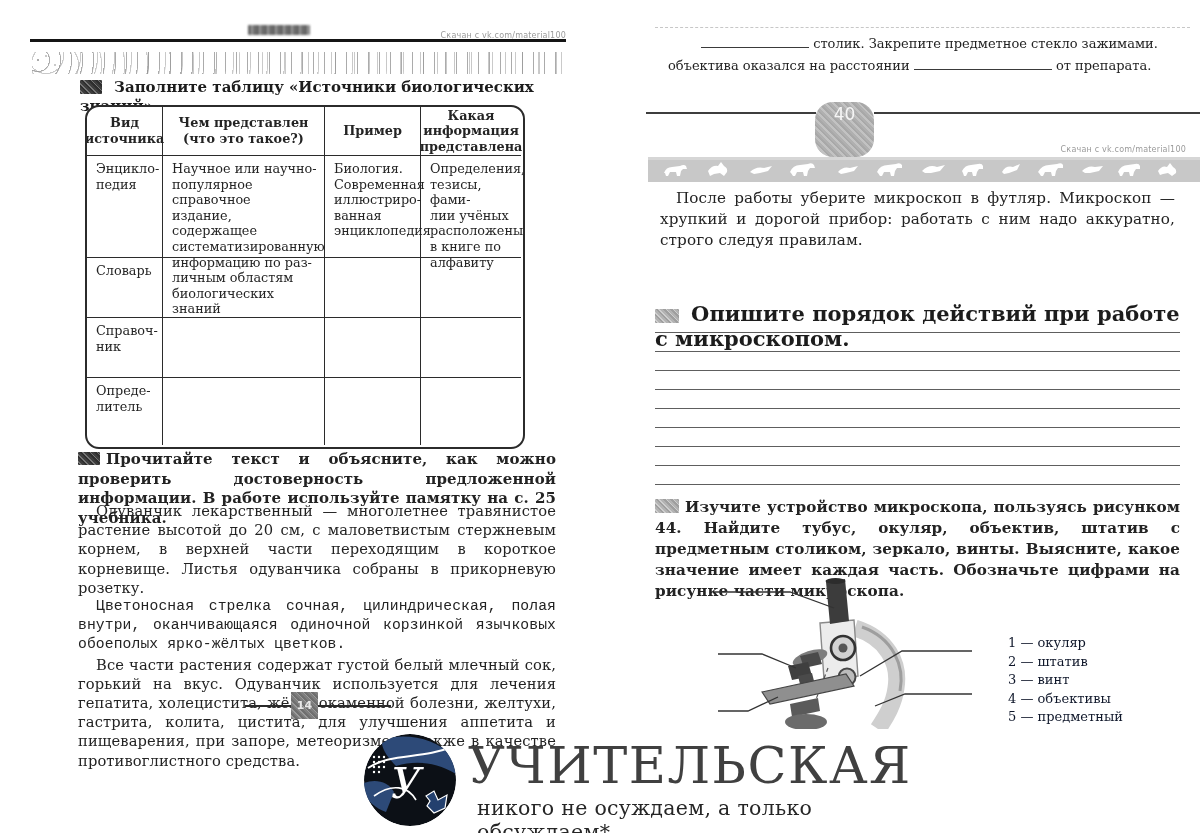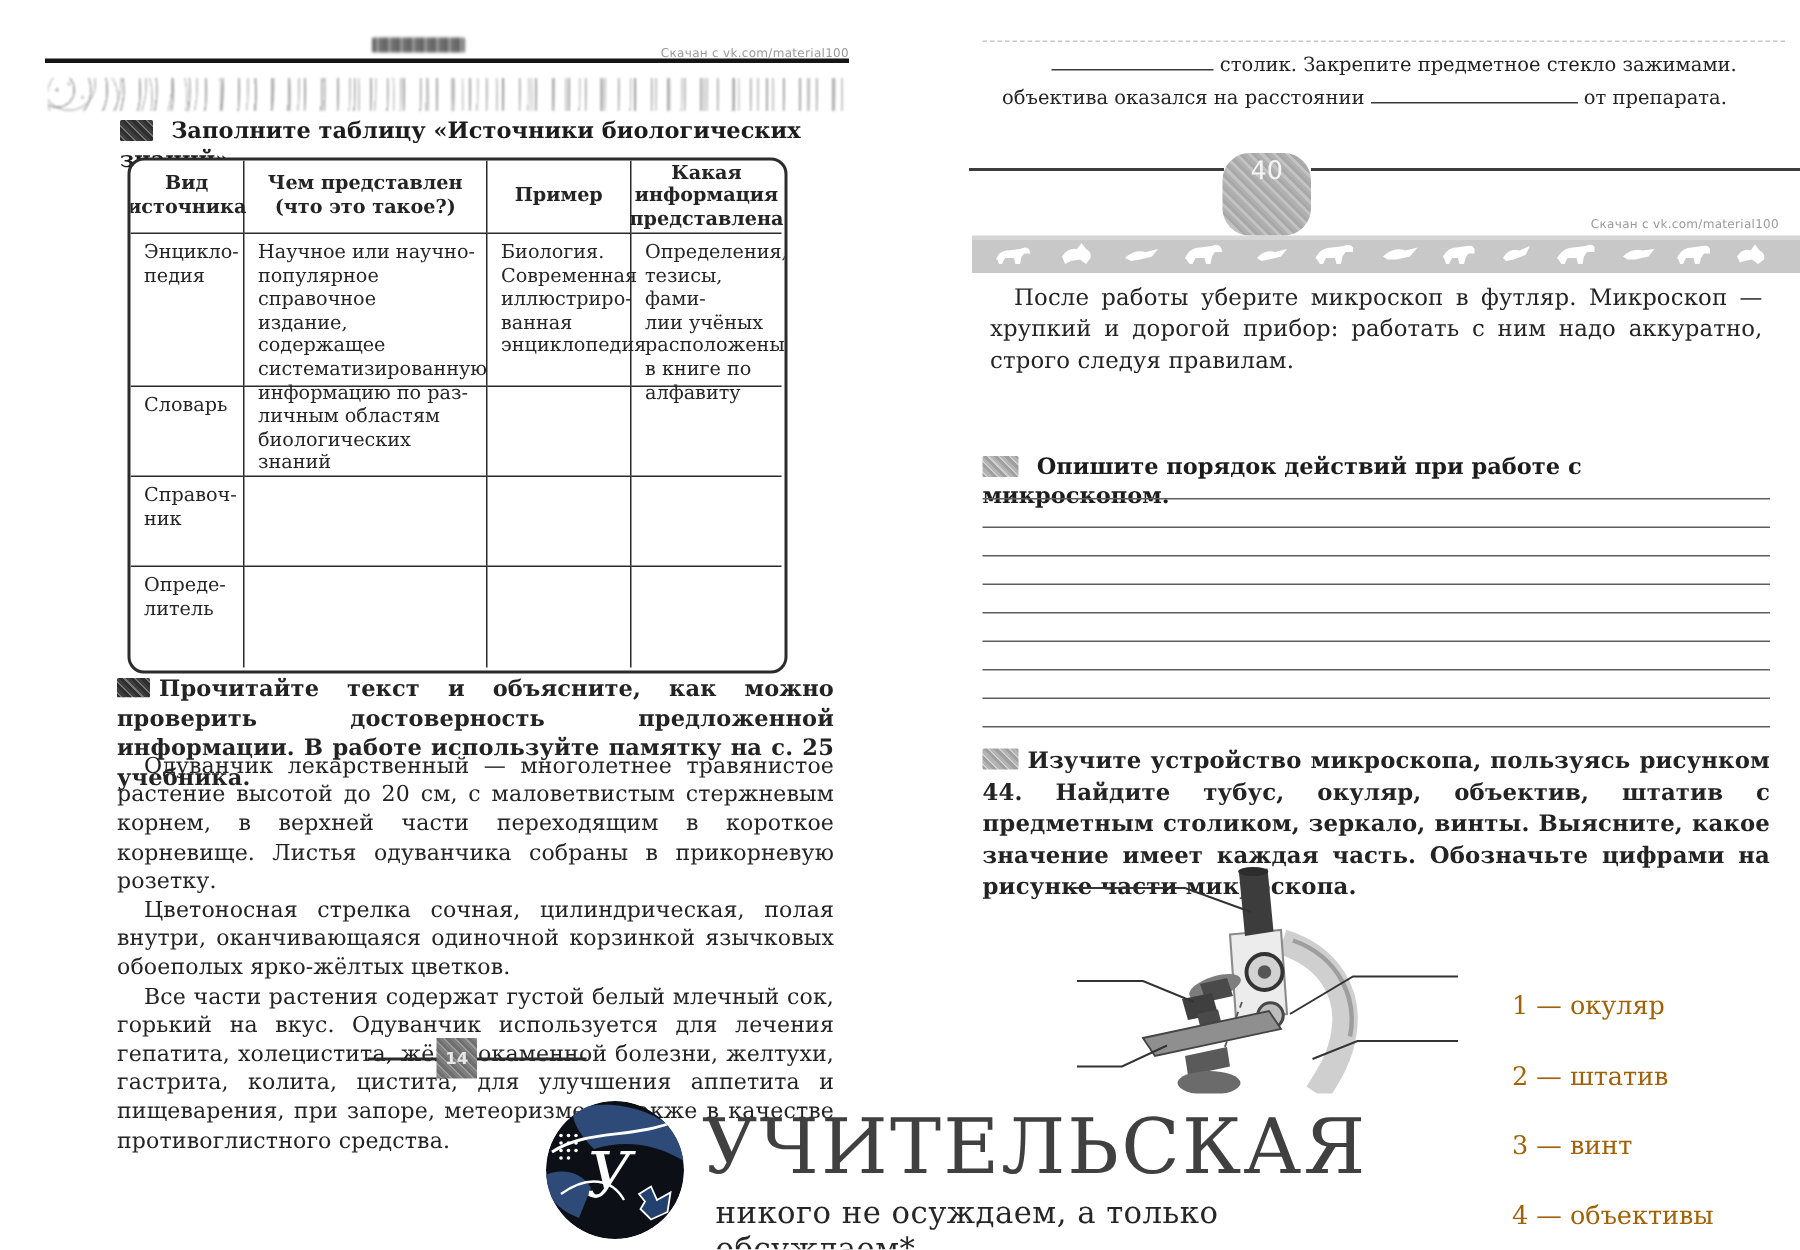--- a/index.html
+++ b/index.html
@@ -36,21 +36,21 @@
   .blank{display:inline-block;border-bottom:1.4px solid #3a3a3a;height:13px;vertical-align:baseline;}
   .wline{position:absolute;border-bottom:1.3px solid #5e5e5e;height:0;}
 
   
   .badge40{display:flex;align-items:flex-start;justify-content:center;color:#f5f5f5;font-weight:normal;font-size:17px;font-family:"DejaVu Sans","Liberation Sans",sans-serif;
            background:repeating-linear-gradient(45deg,#b0b0b0 0 2px,#c2c2c2 2px 4px,#a8a8a8 4px 6px);filter:blur(.3px);padding-top:2px;border-radius:18px;}
   .badge14{display:flex;align-items:center;justify-content:center;color:#e8e8e8;font-weight:bold;font-size:11px;font-family:"DejaVu Sans","Liberation Sans",sans-serif;
            background:repeating-linear-gradient(45deg,#7e7e7e 0 2px,#9b9b9b 2px 3px,#6f6f6f 3px 5px);filter:blur(.3px);}
 
   
-  .legend div{font-size:17px;line-height:18.6px;color:#a16207;margin-top:28px;}
+  .legend div{font-size:13px;line-height:18.6px;color:#0f172a;}
 
   
   .brand-title{font-size:51px;letter-spacing:1.5px;color:#404040;font-family:"DejaVu Serif","Liberation Serif",serif;}
   .brand-tag{font-size:20.5px;color:#262626;letter-spacing:.3px;font-family:"DejaVu Serif","Liberation Serif",serif;}
 </style>
 </head>
 <body>
 
 <div id="canvas">
 
@@ -59,21 +59,21 @@
     <div class="abs blurword" style="left:248px;top:25px;width:62px;height:10px;"></div>
     <div class="abs" style="left:30px;top:39px;width:536px;height:2.6px;background:#151515;"></div>
     <div class="abs watermark" style="left:330px;top:31px;width:236px;text-align:right;">Скачан с vk.com/material100</div>
     <div class="abs speckles" style="left:32px;top:52px;width:532px;height:22px;opacity:.6;"></div>
 
     <div class="abs" style="left:80px;top:77px;width:470px;">
       <span class="noise-dark" style="display:inline-block;width:22px;height:14px;vertical-align:-2px;margin-right:7px;"></span>
       <span class="boldtxt" style="font-size:15px;">Заполните таблицу «Источники биологических знаний».</span>
     </div>
 
-    <div class="abs srcTable" style="left:85px;top:105px;width:436px;height:340px;">
+    <div class="abs srcTable" style="left:85px;top:105px;width:436px;height:340px;border-radius:14px;">
       <div class="cell c1 hrow pre">Вид
 источника</div>
       <div class="cell c2 hrow pre">Чем представлен
 (что это такое?)</div>
       <div class="cell c3 hrow pre">Пример</div>
       <div class="cell c4 hrow pre">Какая
 информация
 представлена</div>
 
       <div class="cell c1 pre">Энцикло-
@@ -114,21 +114,21 @@
       <div class="cell c3 pre"></div>
       <div class="cell c4 pre"></div>
     </div>
 
     <div class="abs bodytxt boldtxt" style="left:78px;top:450px;width:478px;font-size:15px;line-height:19.5px;">
       <span class="noise-dark" style="display:inline-block;width:22px;height:13px;vertical-align:-1px;margin-right:6px;"></span><span>Прочитайте текст и объясните, как можно проверить достоверность предложенной информации. В работе используйте памятку на с. 25 учебника.</span>
     </div>
 
     <div class="abs" style="left:78px;top:501px;width:478px;">
       <div class="bodytxt" style="text-indent:18px;">Одуванчик лекарственный — многолетнее травянистое растение высотой до 20 см, с маловетвистым стержневым корнем, в верхней части переходящим в короткое корневище. Листья одуванчика собраны в прикорневую розетку.</div>
-      <div class="bodytxt" style="text-indent:18px;">Цветоносная стрелка сочная, цилиндрическая, полая внутри, оканчивающаяся одиночной корзинкой язычковых обоеполых ярко-жёлтых цветков.</div>
+      <div class="bodytxt" style="text-indent:18px;font-family:Liberation Mono, monospace;">Цветоносная стрелка сочная, цилиндрическая, полая внутри, оканчивающаяся одиночной корзинкой язычковых обоеполых ярко-жёлтых цветков.</div>
       <div class="bodytxt" style="text-indent:18px;">Все части растения содержат густой белый млечный сок, горький на вкус. Одуванчик используется для лечения гепатита, холецистита, жёлчнокаменной болезни, желтухи, гастрита, колита, цистита, для улучшения аппетита и пищеварения, при запоре, метеоризме, а также в качестве противоглистного средства.</div>
     </div>
 
     <div class="abs" style="left:245px;top:705px;width:146px;height:1.8px;background:#2a2a2a;"></div>
     <div class="abs badge14" style="left:291px;top:692px;width:27px;height:27px;">14</div>
   </div>
 
   <div class="pg">
 
     <div class="abs" style="left:655px;top:27px;width:535px;border-top:1px dashed #c7c7c7;"></div>
@@ -165,21 +165,21 @@
         </g>
       </svg>
     </div>
 
     <div class="abs bodytxt" style="left:660px;top:188px;width:515px;font-size:15.2px;line-height:20.8px;">
       <div style="text-indent:16px;">После работы уберите микроскоп в футляр. Микроскоп — хрупкий и дорогой прибор: работать с ним надо аккуратно, строго следуя правилам.</div>
     </div>
 
     <div class="abs" style="left:655px;top:301px;width:525px;">
       <span class="noise-gray" style="display:inline-block;width:24px;height:14px;vertical-align:-2px;margin-right:7px;"></span>
-      <span class="boldtxt" style="font-size:15px;">Опишите порядок действий при работе с микроскопом.</span>
+      <span class="boldtxt" style="font-size:21px;">Опишите порядок действий при работе с микроскопом.</span>
     </div>
 
     <div class="wline" style="left:655px;top:332px;width:525px;"></div>
     <div class="wline" style="left:655px;top:351px;width:525px;"></div>
     <div class="wline" style="left:655px;top:370px;width:525px;"></div>
     <div class="wline" style="left:655px;top:389px;width:525px;"></div>
     <div class="wline" style="left:655px;top:408px;width:525px;"></div>
     <div class="wline" style="left:655px;top:427px;width:525px;"></div>
     <div class="wline" style="left:655px;top:446px;width:525px;"></div>
     <div class="wline" style="left:655px;top:465px;width:525px;"></div>

